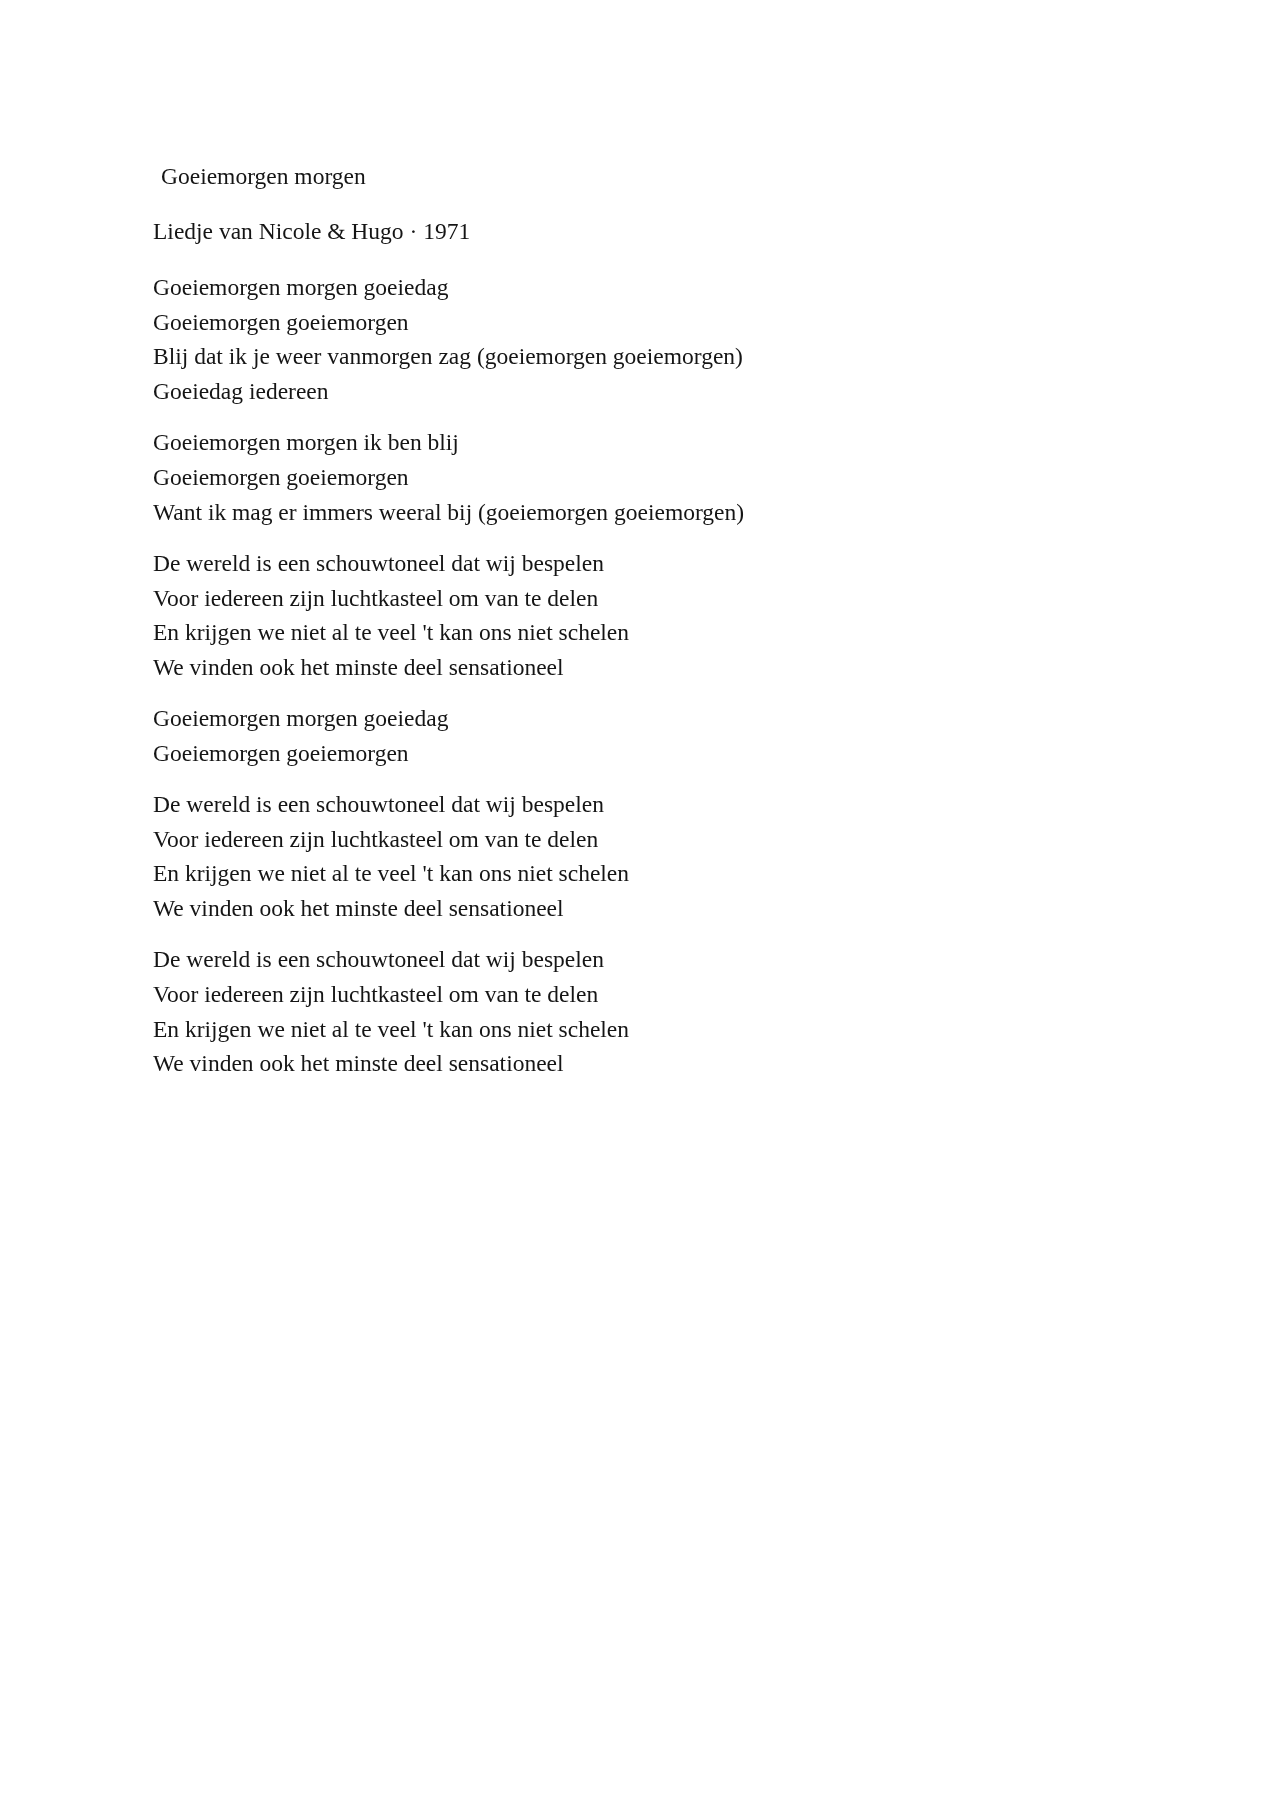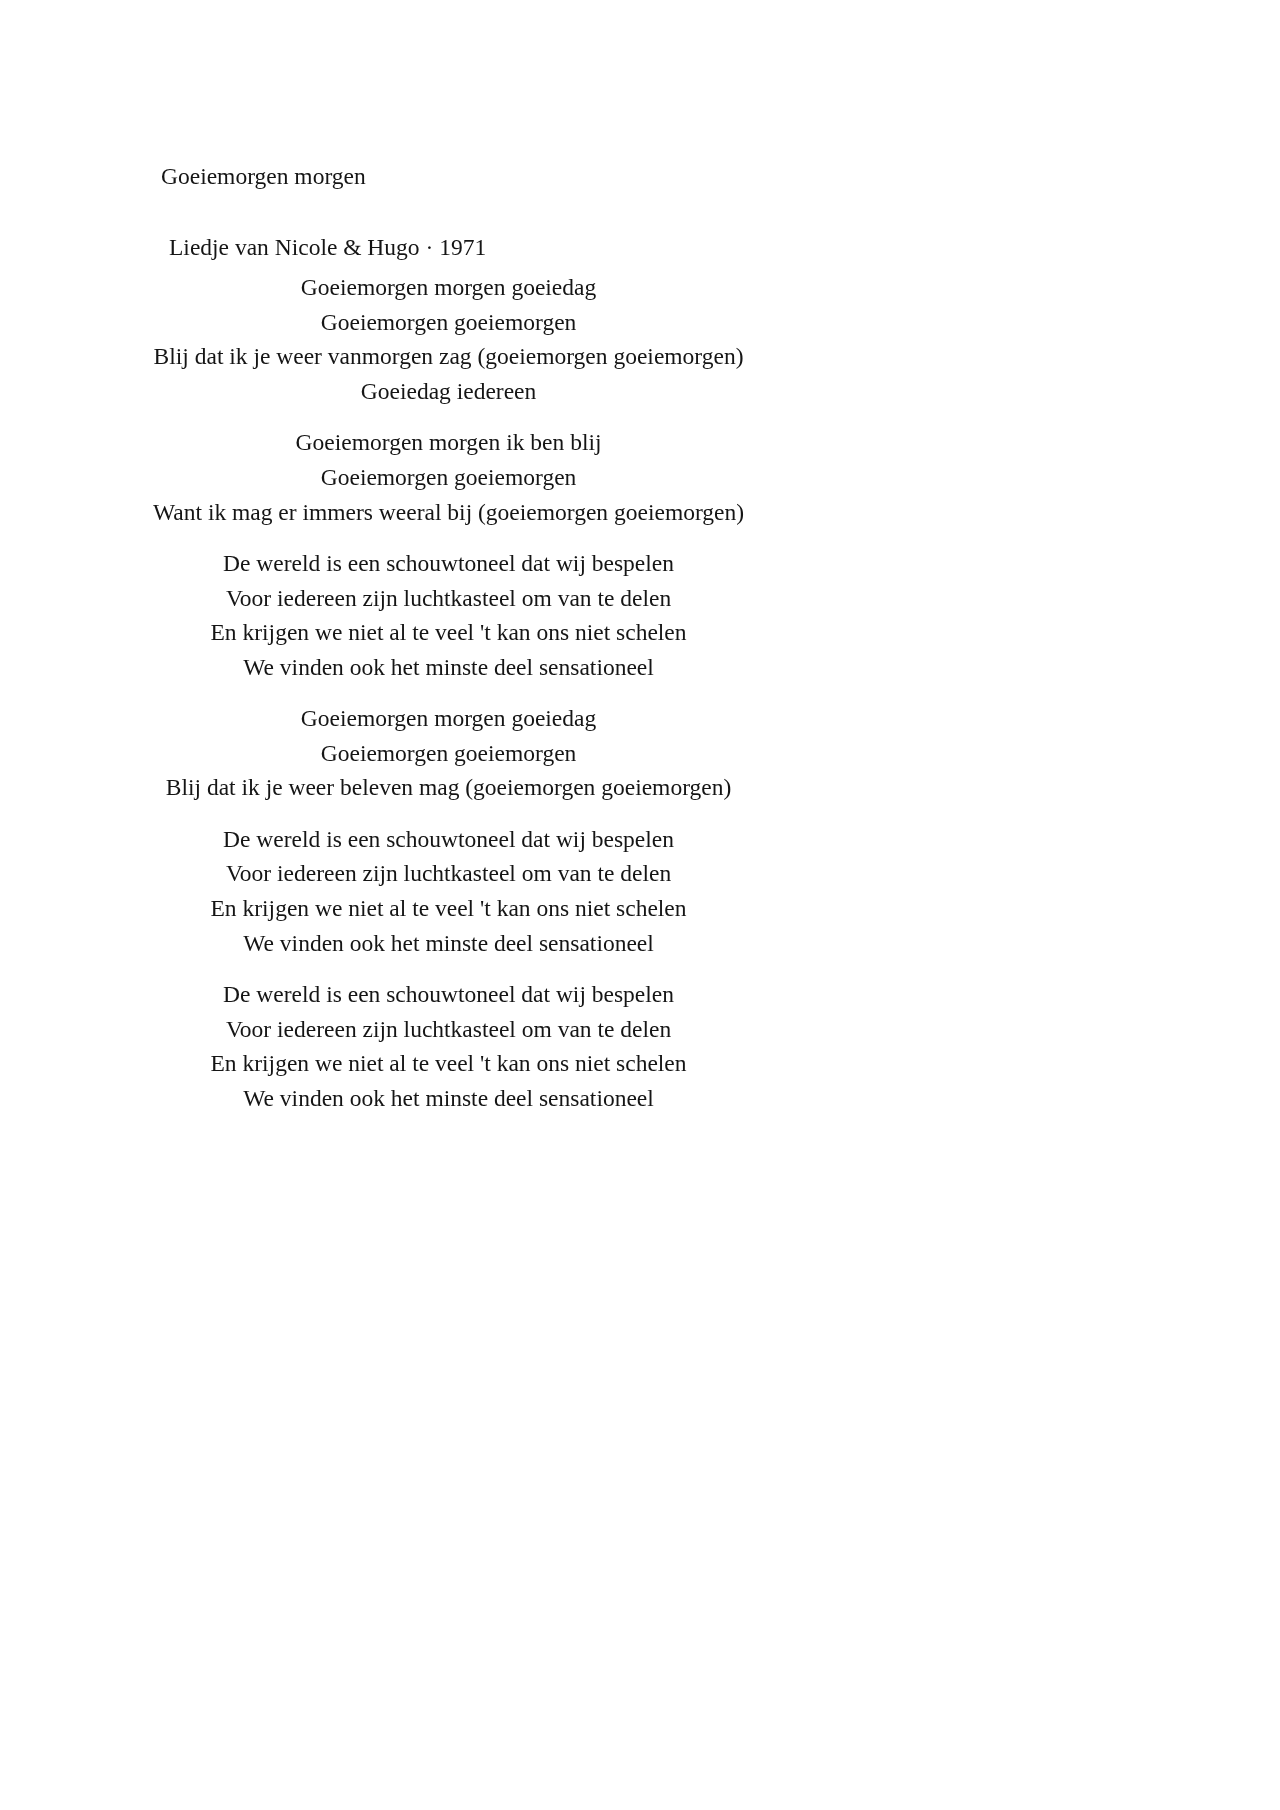--- a/index.html
+++ b/index.html
@@ -31,36 +31,35 @@
     margin: 8px;
     font-weight: normal;
   }
   .subtitle {
     position: absolute;
     top: 214px;
     left: 0;
     font-size: 23.5px;
     line-height: 34.7px;
     white-space: nowrap;
-    margin: 16px;
+    margin: 0;
   }
   .lyrics {
     position: absolute;
     top: 270px;
     left: 0;
   }
   .stanza {
     margin: 0 0 16.5px 0;
   }
   .line {
     font-size: 23.5px;
     line-height: 34.7px;
     height: 34.7px;
     white-space: nowrap;
-    text-align: center;
   }
 </style>
 </head>
 <body>
 
 <div class="page">
   <div class="title">Goeiemorgen morgen</div>
   <div class="subtitle">Liedje van Nicole &amp; Hugo · 1971</div>
 
   <div class="lyrics">
@@ -77,21 +76,20 @@
     </div>
     <div class="stanza">
       <div class="line">De wereld is een schouwtoneel dat wij bespelen</div>
       <div class="line">Voor iedereen zijn luchtkasteel om van te delen</div>
       <div class="line">En krijgen we niet al te veel 't kan ons niet schelen</div>
       <div class="line">We vinden ook het minste deel sensationeel</div>
     </div>
     <div class="stanza">
       <div class="line">Goeiemorgen morgen goeiedag</div>
       <div class="line">Goeiemorgen goeiemorgen</div>
-      <div class="line">Blij dat ik je weer beleven mag (goeiemorgen goeiemorgen)</div>
     </div>
     <div class="stanza">
       <div class="line">De wereld is een schouwtoneel dat wij bespelen</div>
       <div class="line">Voor iedereen zijn luchtkasteel om van te delen</div>
       <div class="line">En krijgen we niet al te veel 't kan ons niet schelen</div>
       <div class="line">We vinden ook het minste deel sensationeel</div>
     </div>
     <div class="stanza">
       <div class="line">De wereld is een schouwtoneel dat wij bespelen</div>
       <div class="line">Voor iedereen zijn luchtkasteel om van te delen</div>

